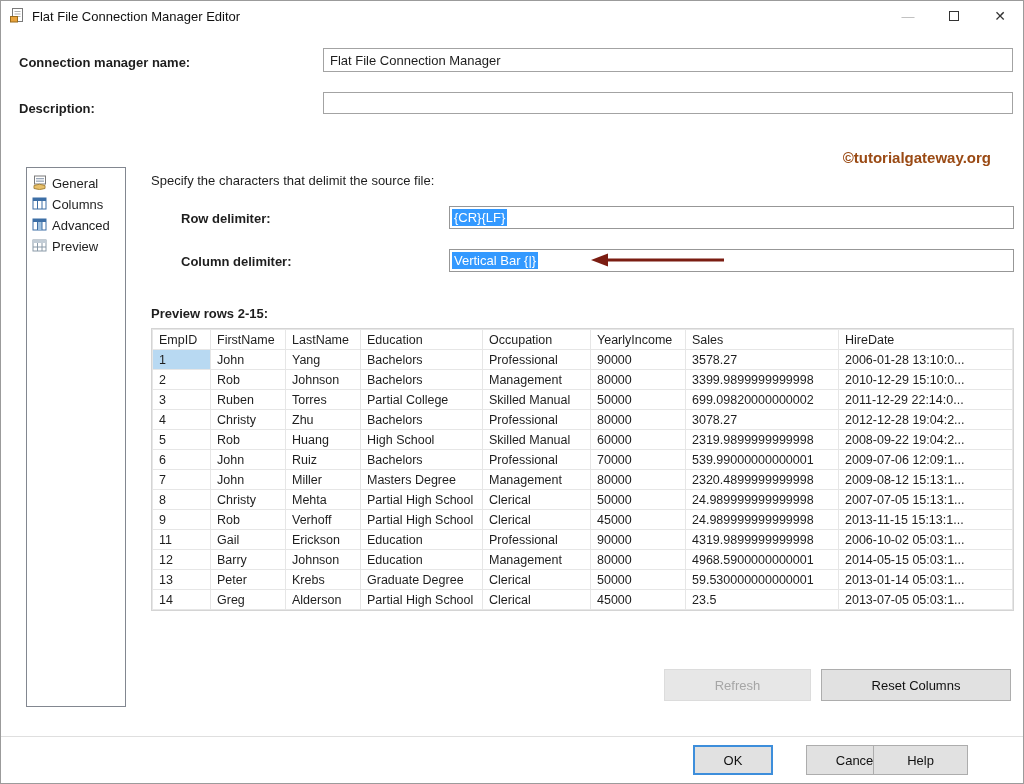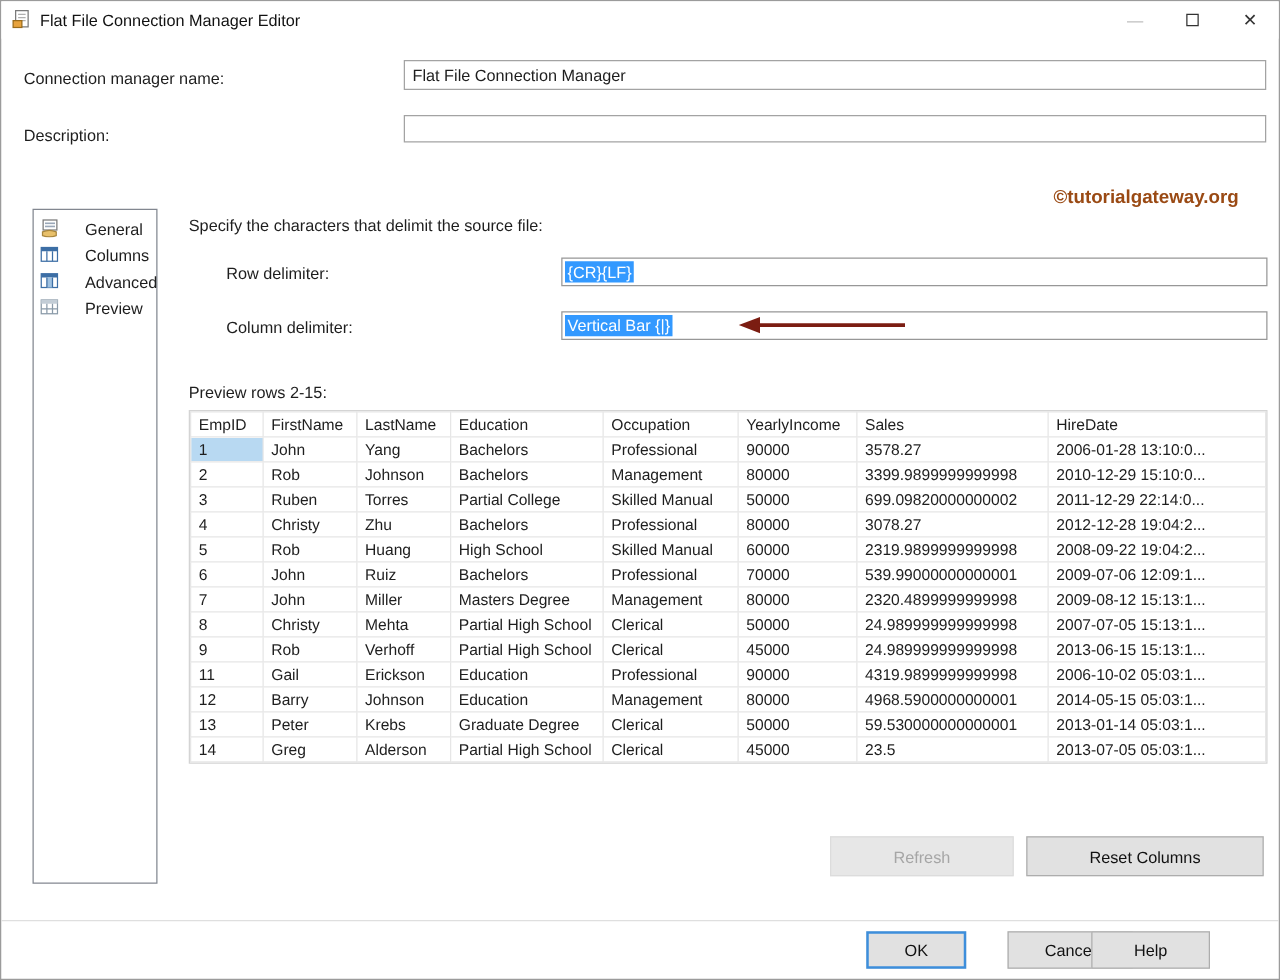--- a/index.html
+++ b/index.html
@@ -22,40 +22,40 @@
     display: flex; align-items: center; padding-left: 8px; gap: 7px;
     background: #ffffff;
   }
   .titlebar .title { font-size: 13px; color: #111; }
   .win-controls { position: absolute; right: 0; top: 0; height: 30px; display: flex; }
   .win-btn { width: 46px; height: 30px; display: flex; align-items: center; justify-content: center; cursor: default; }
   .win-btn.min { color: #b9b9b9; font-size: 13px; }
   .win-btn.max .box { width: 10px; height: 10px; border: 1px solid #333; }
   .win-btn.close { color: #333; font-size: 14px; }
   
-  .lbl { position: absolute; color: #1e1e1e; }
+  .lbl { position: absolute; color: #1e1e1e; font-weight: bold; }
   .lbl-name { left: 18px; top: 54px; }
   .lbl-desc { left: 18px; top: 100px; }
   .txt-field {
     position: absolute; border: 1px solid #a3a3a3; background: #fff;
     font-family: "Liberation Sans", "DejaVu Sans", sans-serif;
     font-size: 13px; padding: 2px 6px; color: #1e1e1e;
   }
   .fld-name { left: 322px; top: 47px; width: 690px; height: 24px; }
   .fld-desc { left: 322px; top: 91px; width: 690px; height: 22px; }
   .watermark {
     position: absolute; right: 32px; top: 148px;
     font-weight: bold; font-size: 15px; color: #9a4a14;
   }
   
   .sidebar {
     position: absolute; left: 25px; top: 166px; width: 100px; height: 540px;
     border: 1px solid #828790; background: #fff; padding-top: 5px;
   }
-  .side-item { display: flex; align-items: center; gap: 21px; padding: 2px 4px 2px 5px; height: 21px; cursor: default; }
+  .side-item { display: flex; align-items: center; gap: 5px; padding: 2px 4px 2px 5px; height: 21px; cursor: default; }
   .side-item svg { flex: 0 0 auto; }
   
   .section-title { position: absolute; left: 150px; top: 172px; }
   .lbl-rowdelim { left: 180px; top: 210px; }
   .lbl-coldelim { left: 180px; top: 253px; }
   .delim-field {
     position: absolute; border: 1px solid #979797; background: #fff;
     height: 23px; width: 565px; display: flex; align-items: center; padding-left: 2px; text-align: center;
   }
   .fld-rowdelim { left: 448px; top: 205px; }
@@ -288,21 +288,21 @@
             <td>2007-07-05 15:13:1...</td>
           </tr>
           <tr>
             <td>9</td>
             <td>Rob</td>
             <td>Verhoff</td>
             <td>Partial High School</td>
             <td>Clerical</td>
             <td>45000</td>
             <td>24.989999999999998</td>
-            <td>2013-06-15 15:13:1...</td>
+            <td>2013-11-15 15:13:1...</td>
           </tr>
           <tr>
             <td>11</td>
             <td>Gail</td>
             <td>Erickson</td>
             <td>Education</td>
             <td>Professional</td>
             <td>90000</td>
             <td>4319.9899999999998</td>
             <td>2006-10-02 05:03:1...</td>

